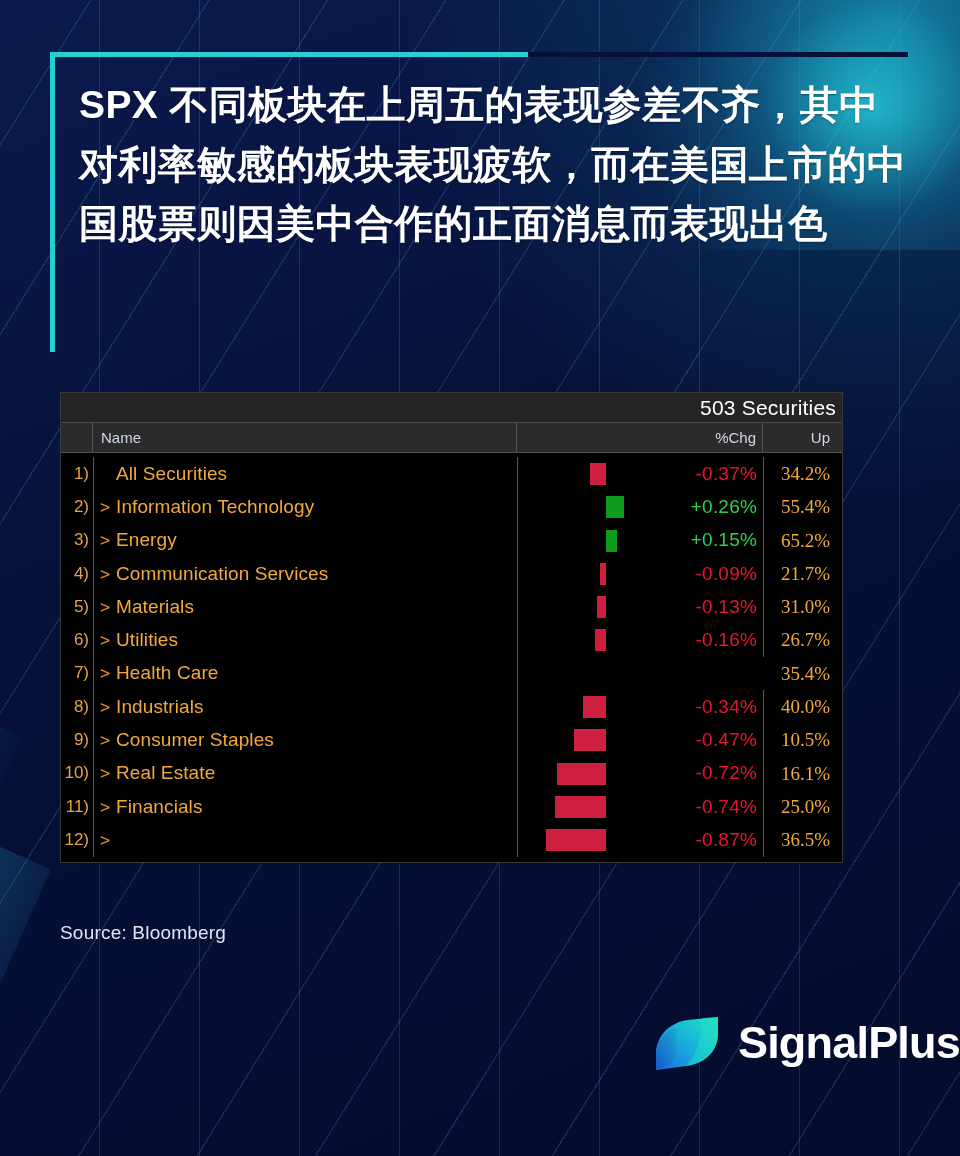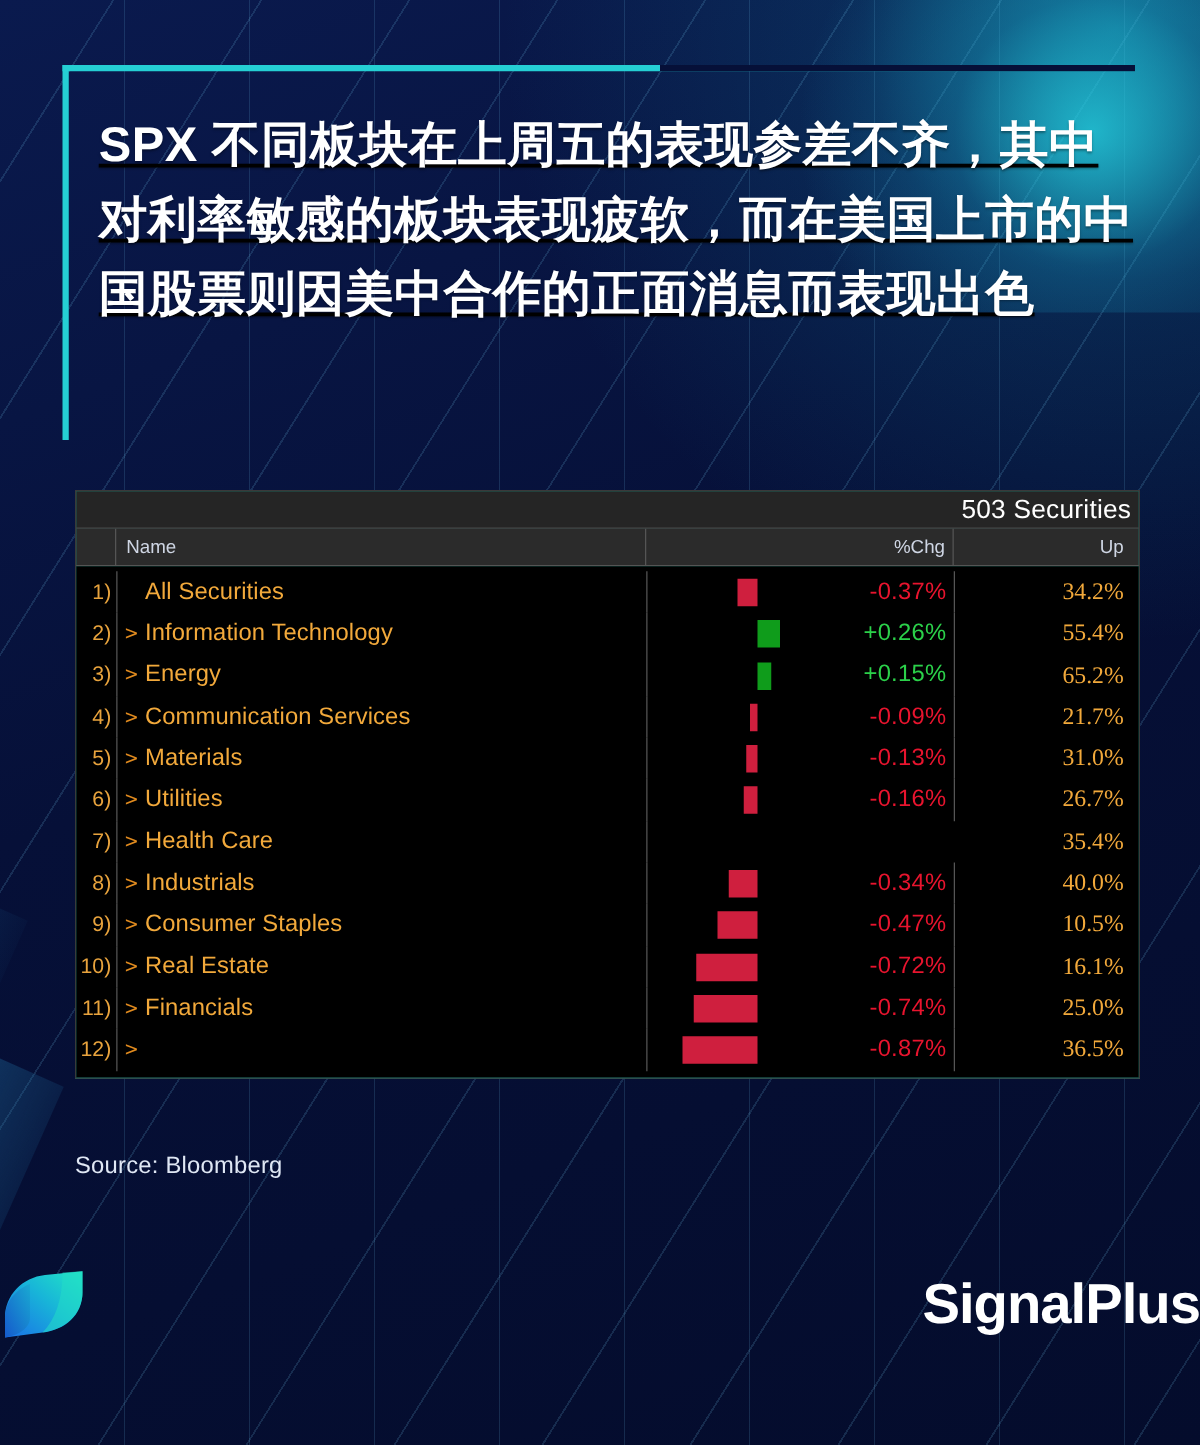--- a/index.html
+++ b/index.html
@@ -72,23 +72,22 @@
     pointer-events: none;
   }
 
   
   .headline-wrap {
     position: absolute;
     left: 50px; top: 52px;
     width: 858px;
     border-top: 5px solid #25cfd4;
     border-left: 5px solid #25cfd4;
-    padding: 30px 0 0 24px;
+    padding: 18px 0 0 24px;
     height: 300px;
-    text-decoration: underline;
   }
   .headline-wrap::after {
     
     content: "";
     position: absolute;
     top: -5px; right: 0;
     width: 380px; height: 5px;
     background: #061038;
   }
   .headline {
@@ -100,22 +99,22 @@
     line-height: 1.53;
     letter-spacing: .4px;
     font-family: "Liberation Sans", "DejaVu Sans", sans-serif;
     text-shadow: 0 1px 2px rgba(0,0,0,.35);
   }
 
   
   .terminal {
     position: absolute;
     left: 60px; top: 392px;
-    width: 852px;
-    background: #14b8a6;
+    width: 783px;
+    background: #fca5a5;
     border: 1px solid #3a3a3a;
     font-family: "DejaVu Sans Mono", "Liberation Mono", monospace;
   }
   .term-titlebar {
     height: 30px;
     background: #252525;
     border-bottom: 1px solid #4a4a4a;
     display: flex;
     align-items: center;
     justify-content: flex-end;
@@ -227,21 +226,21 @@
     font-family: "Liberation Sans", sans-serif;
     letter-spacing: .2px;
   }
 
   
   .logo-row {
     position: absolute;
     left: 0; right: 0; top: 1012px;
     display: flex;
     align-items: center;
-    justify-content: space-between;
+    justify-content: flex-end;
     gap: 16px;
   }
   .logo-mark { width: 70px; height: 62px; display: block; }
   .logo-text {
     color: #ffffff;
     font-size: 45px;
     font-weight: 700;
     letter-spacing: -0.8px;
     font-family: "Liberation Sans", sans-serif;
   }

